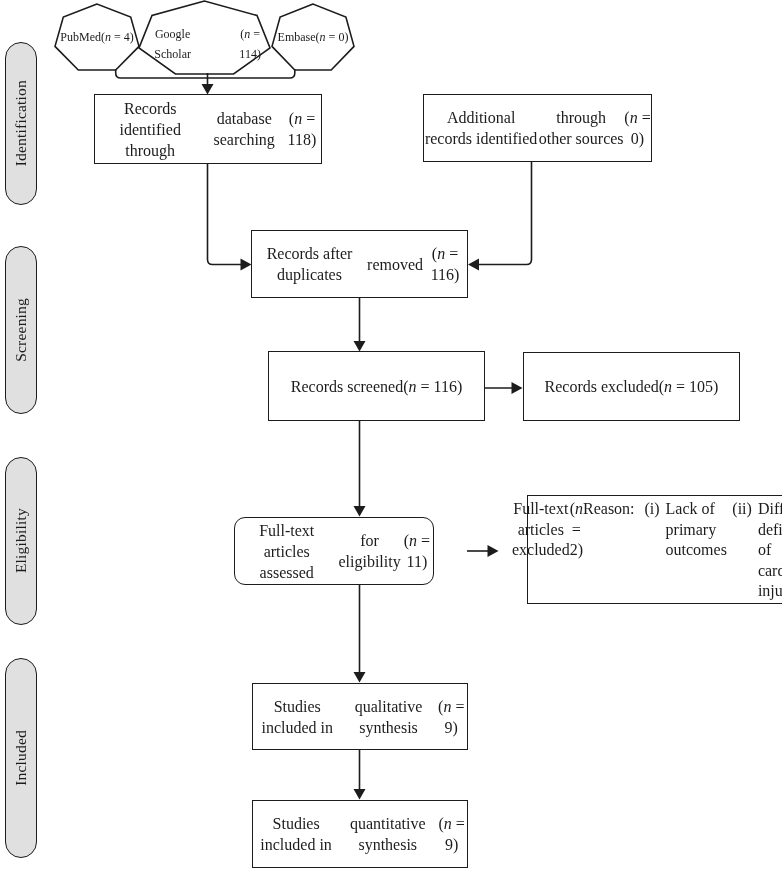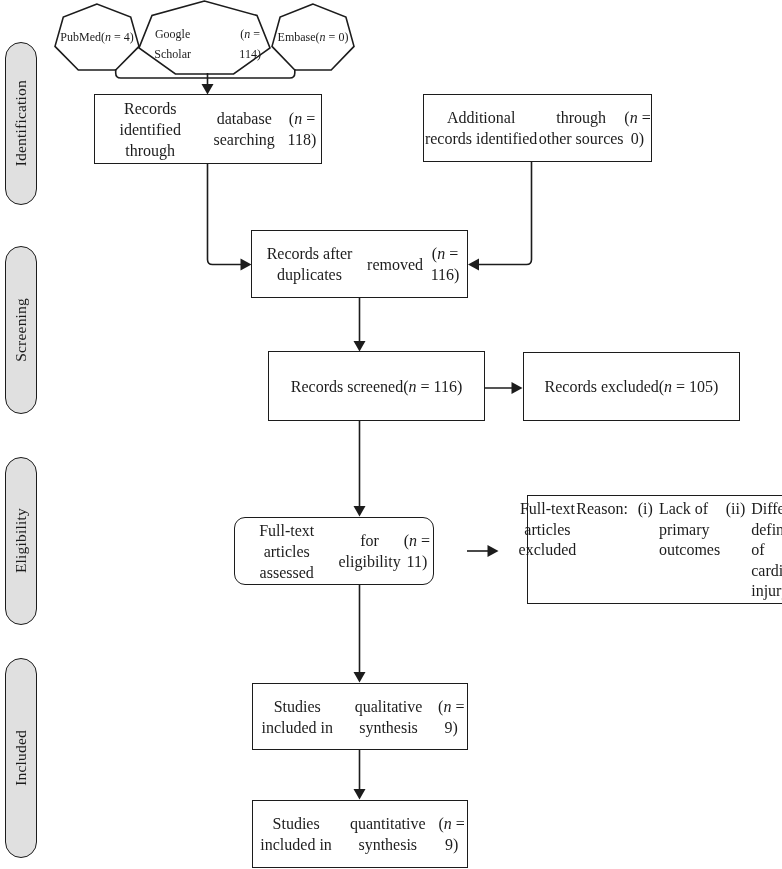--- a/index.html
+++ b/index.html
@@ -177,20 +177,21 @@
   </div>
 
   <div class="node" style="left:234px; top:517px; width:200px; height:68px;border-radius:11px;">
     <span>Full-text articles assessed</span>
     <span>for eligibility</span>
     <span class="mathn">(<i>n</i> = 11)</span>
   </div>
 
   <div class="node node-wide" style="left:498px; top:495px; width:277px; height:109px;">
     <span class="centered">Full-text articles excluded</span>
+    <span class="centered mathn">(<i>n</i> = 2)</span>
     <span>Reason:</span>
     <span class="reason-row">
       <span class="reason-marker">(i)</span>
       <span>Lack of primary outcomes</span>
     </span>
     <span class="reason-row">
       <span class="reason-marker">(ii)</span>
       <span>Different definition of cardiac injury</span>
     </span>
   </div>

